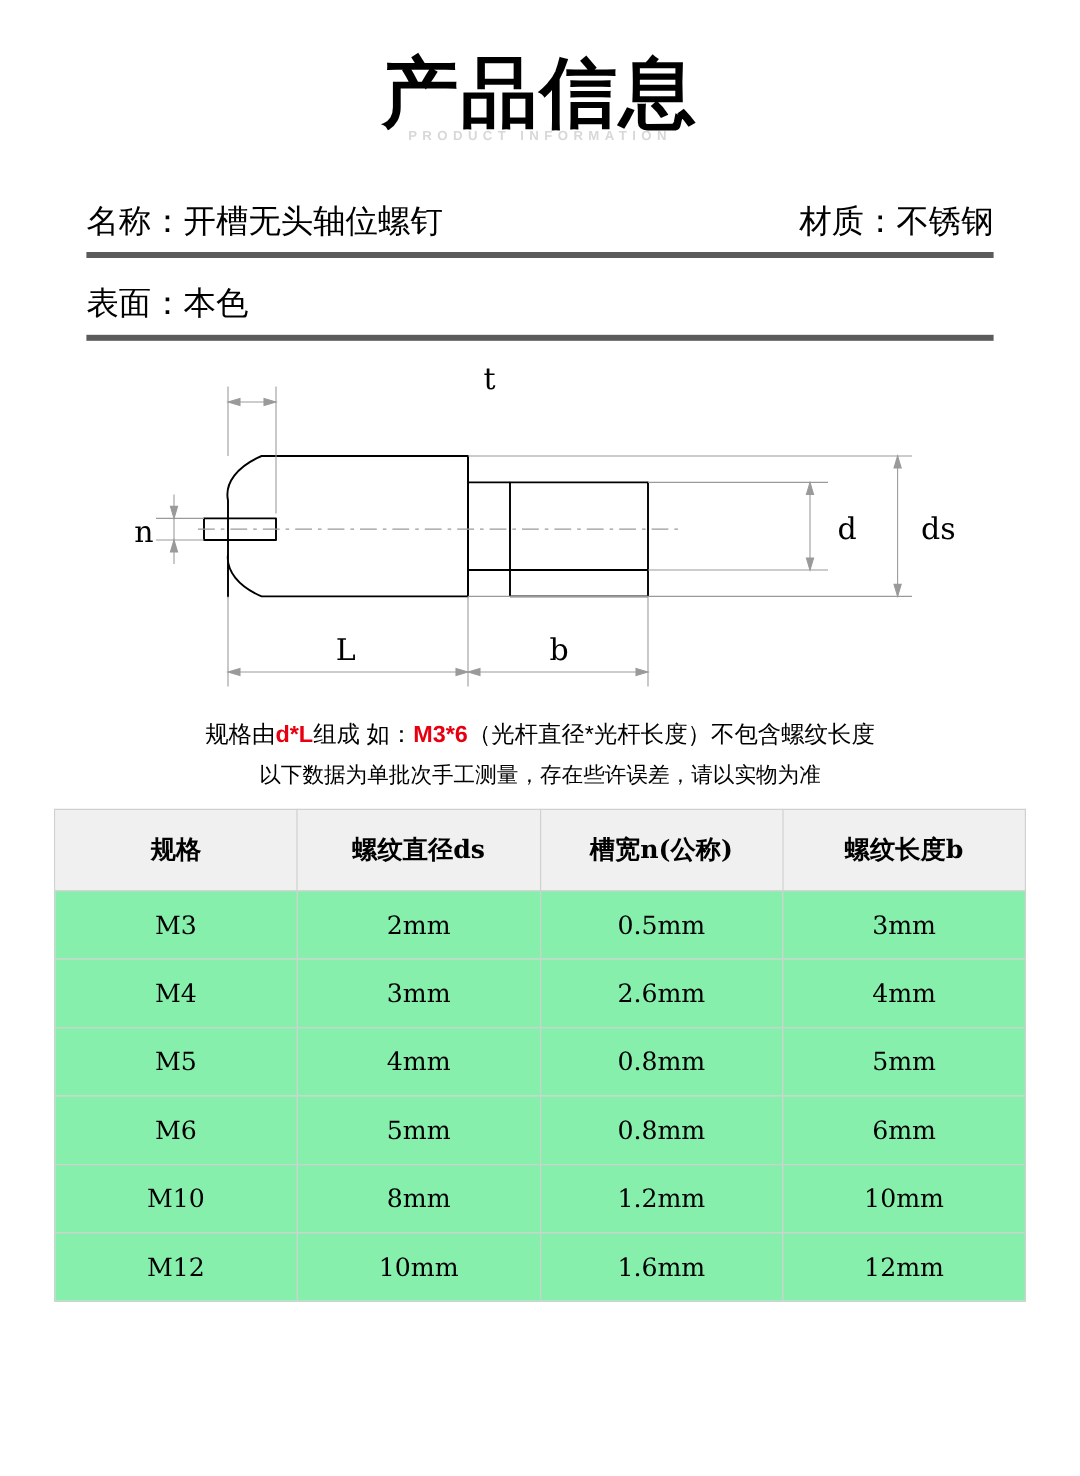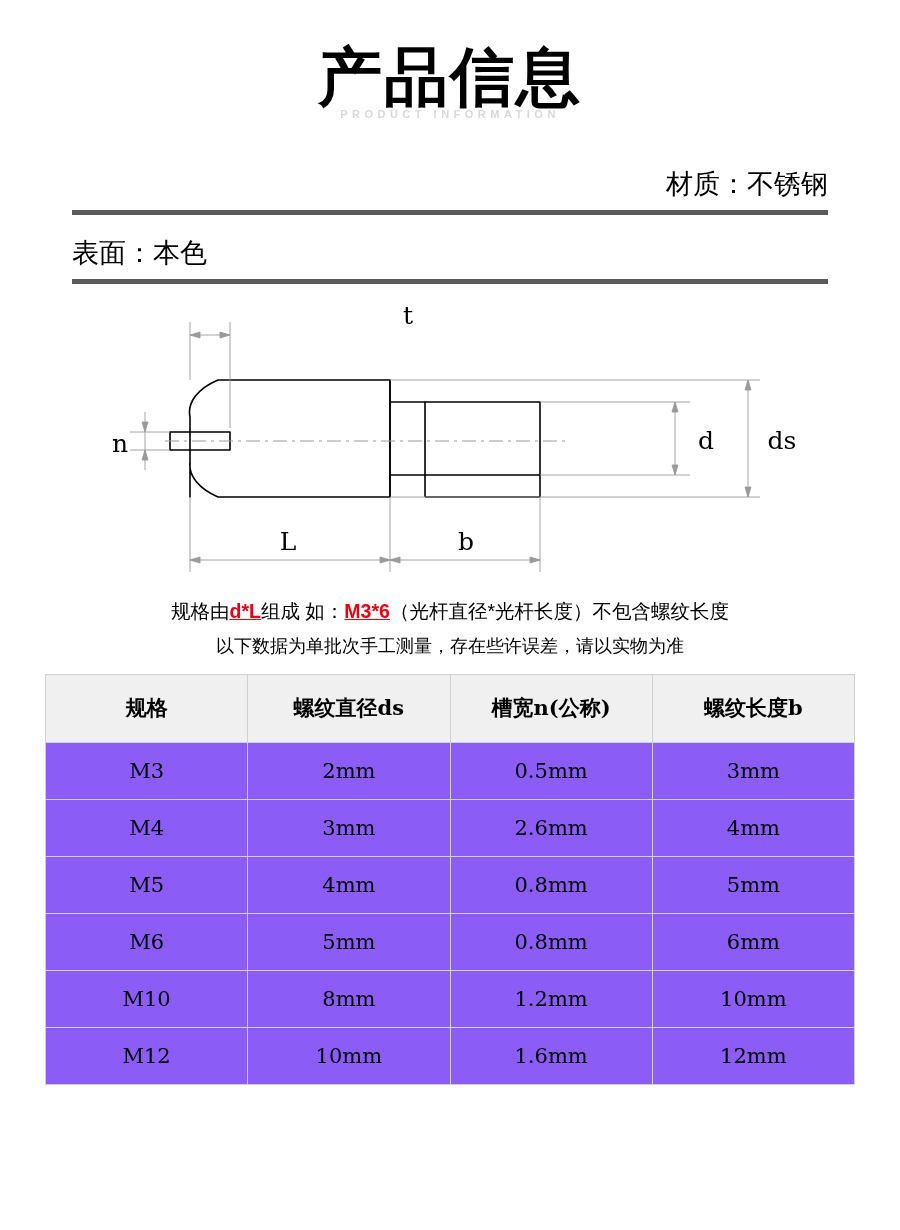--- a/index.html
+++ b/index.html
@@ -79,21 +79,20 @@
     margin-top: 6px;
     text-align: center;
   }
   .note-line-1 {
     font-size: 19.5px;
     letter-spacing: 0px;
   }
   .note-line-1 .em {
     color: #e60012;
     font-weight: bold;
-    text-decoration: underline;
   }
   .note-line-2 {
     font-size: 18px;
     margin-top: 9px;
   }
 
   
   .spec-table {
     margin: 16px auto 0 auto;
     width: 810px;
@@ -110,33 +109,37 @@
     font-size: 21px;
     font-weight: bold;
     height: 68px;
     font-family: "DejaVu Serif", "Liberation Serif", serif;
   }
   .spec-table td {
     font-size: 21px;
     height: 57px;
     font-family: "DejaVu Serif", "Liberation Serif", serif;
   }
-  .spec-table tbody tr:nth-child(n) td { background:#8b5cf6; }
+  .spec-table tbody tr:nth-child(n) td { background:#86efac; }
 </style>
 </head>
 <body>
 
 <div class="header">
   <div class="main-title">产品信息</div>
   <div class="sub-title">PRODUCT INFORMATION</div>
 </div>
 
 <div class="info-block">
 
   <div class="info-row">
+    <div class="info-cell cell-left">
+      <span class="info-label">名称：</span>
+      <span class="info-value">开槽无头轴位螺钉</span>
+    </div>
     <div class="info-cell cell-right">
       <span class="info-label">材质：</span>
       <span class="info-value">不锈钢</span>
     </div>
   </div>
   <div class="rule"></div>
 
   <div class="info-row">
     <div class="info-cell cell-left">
       <span class="info-label">表面：</span>

